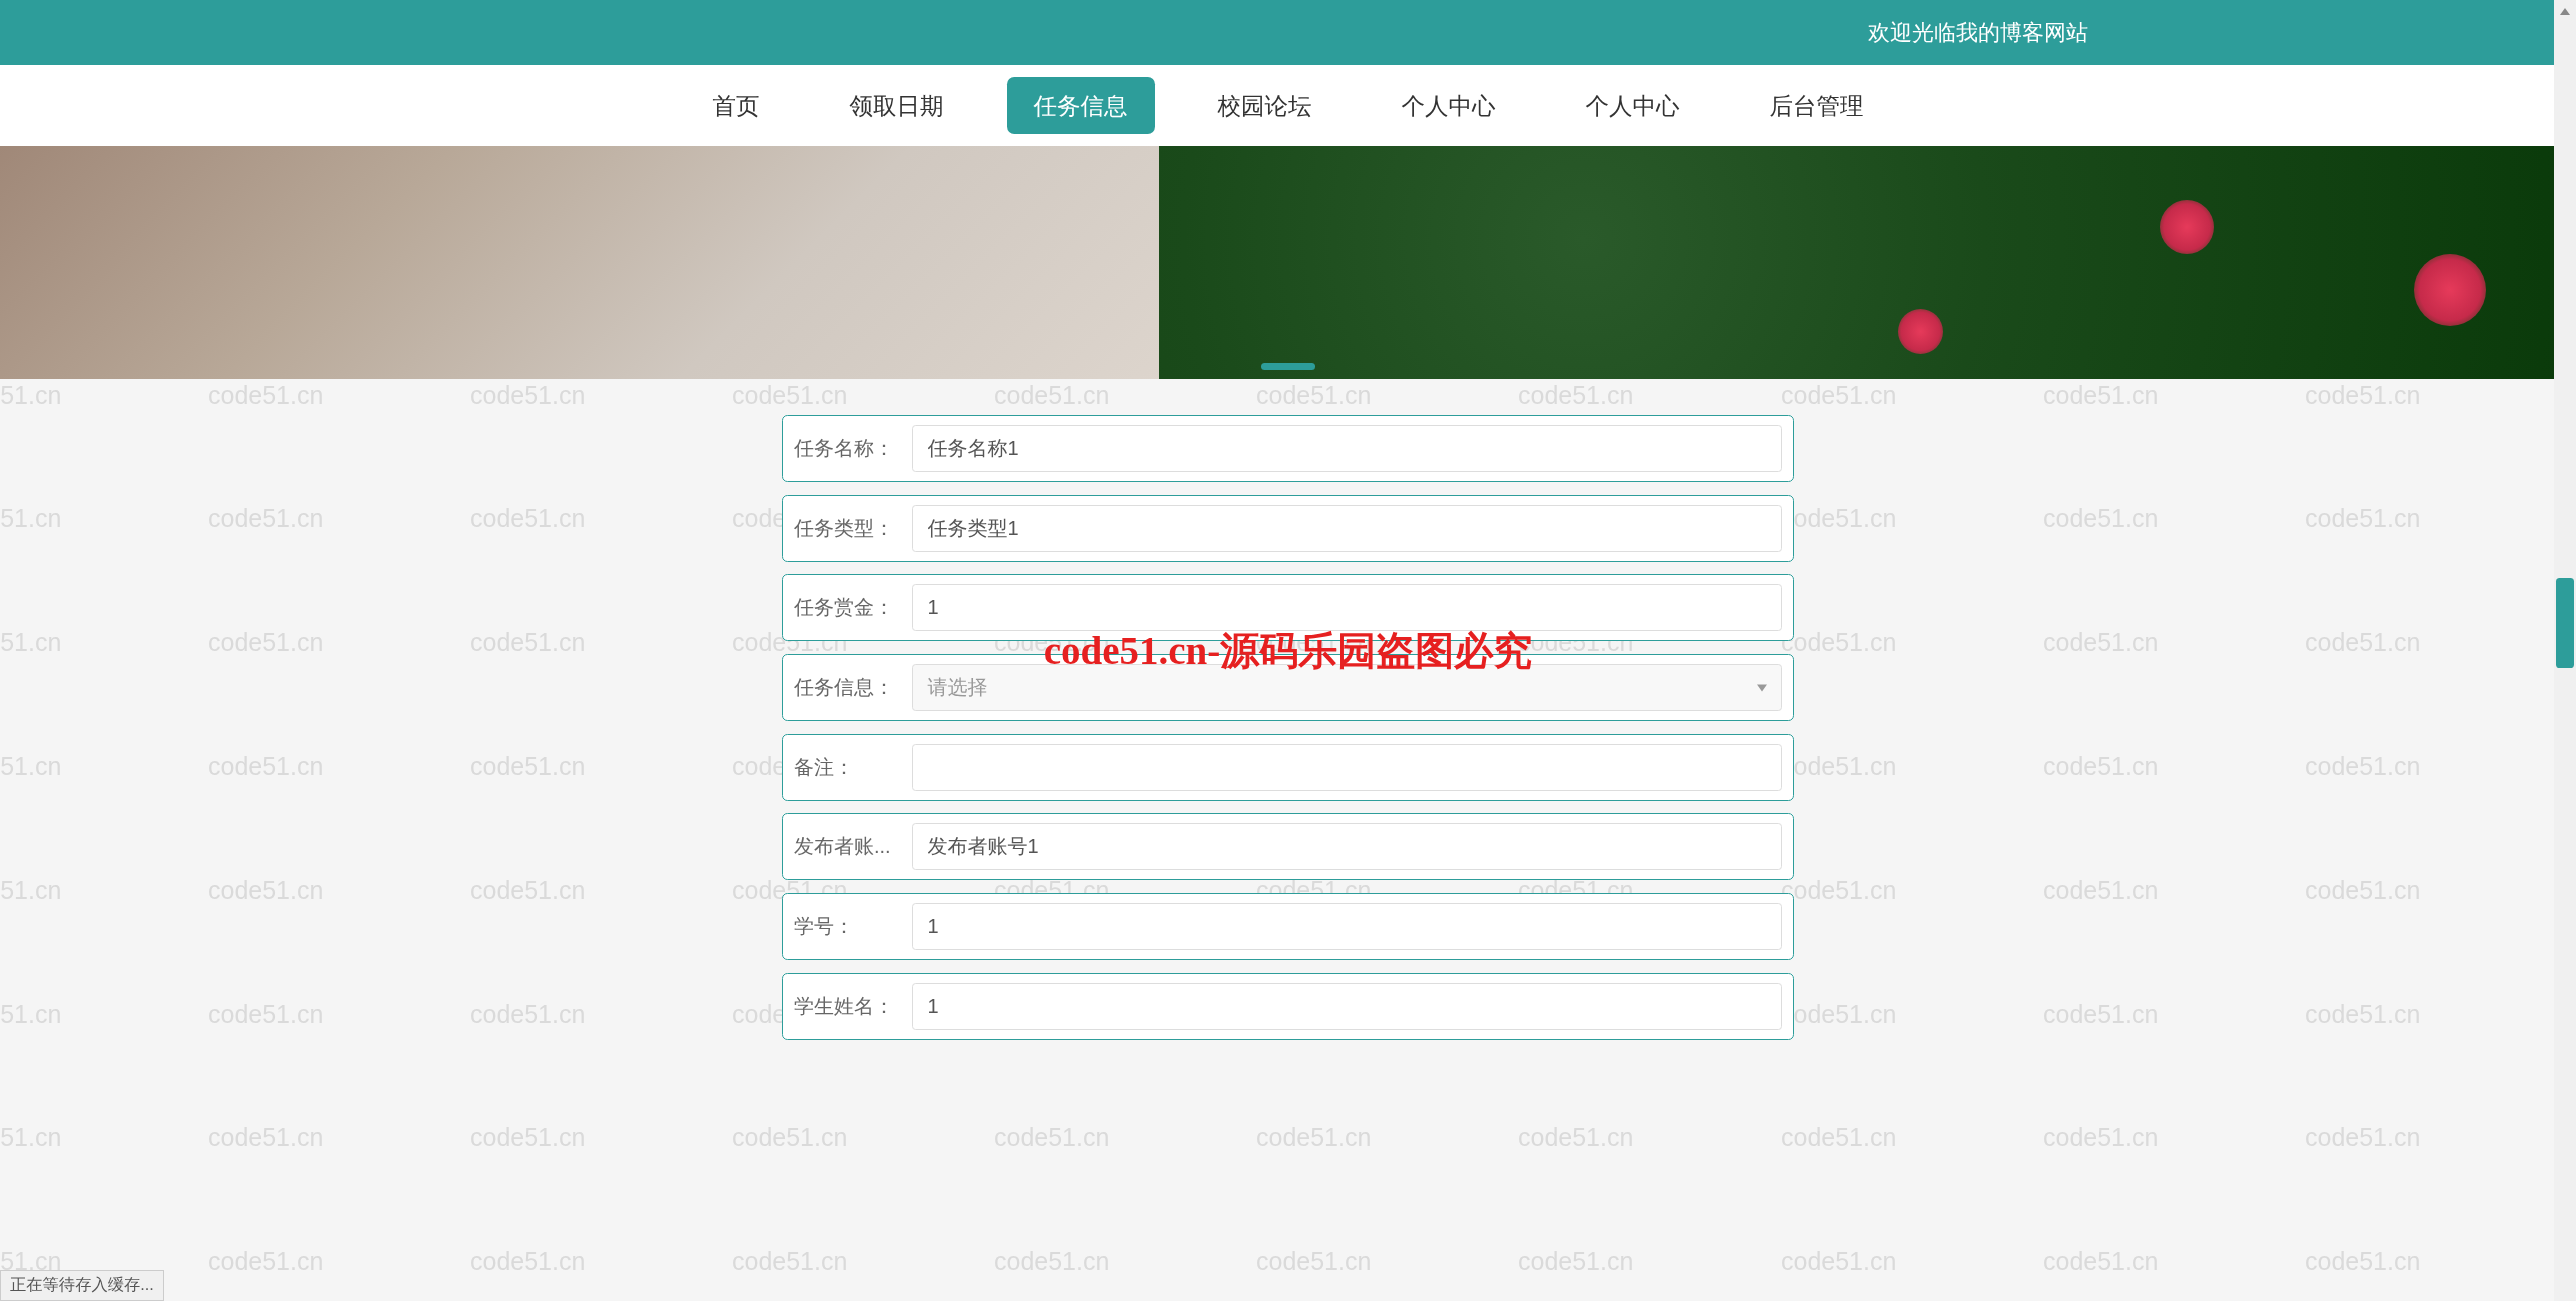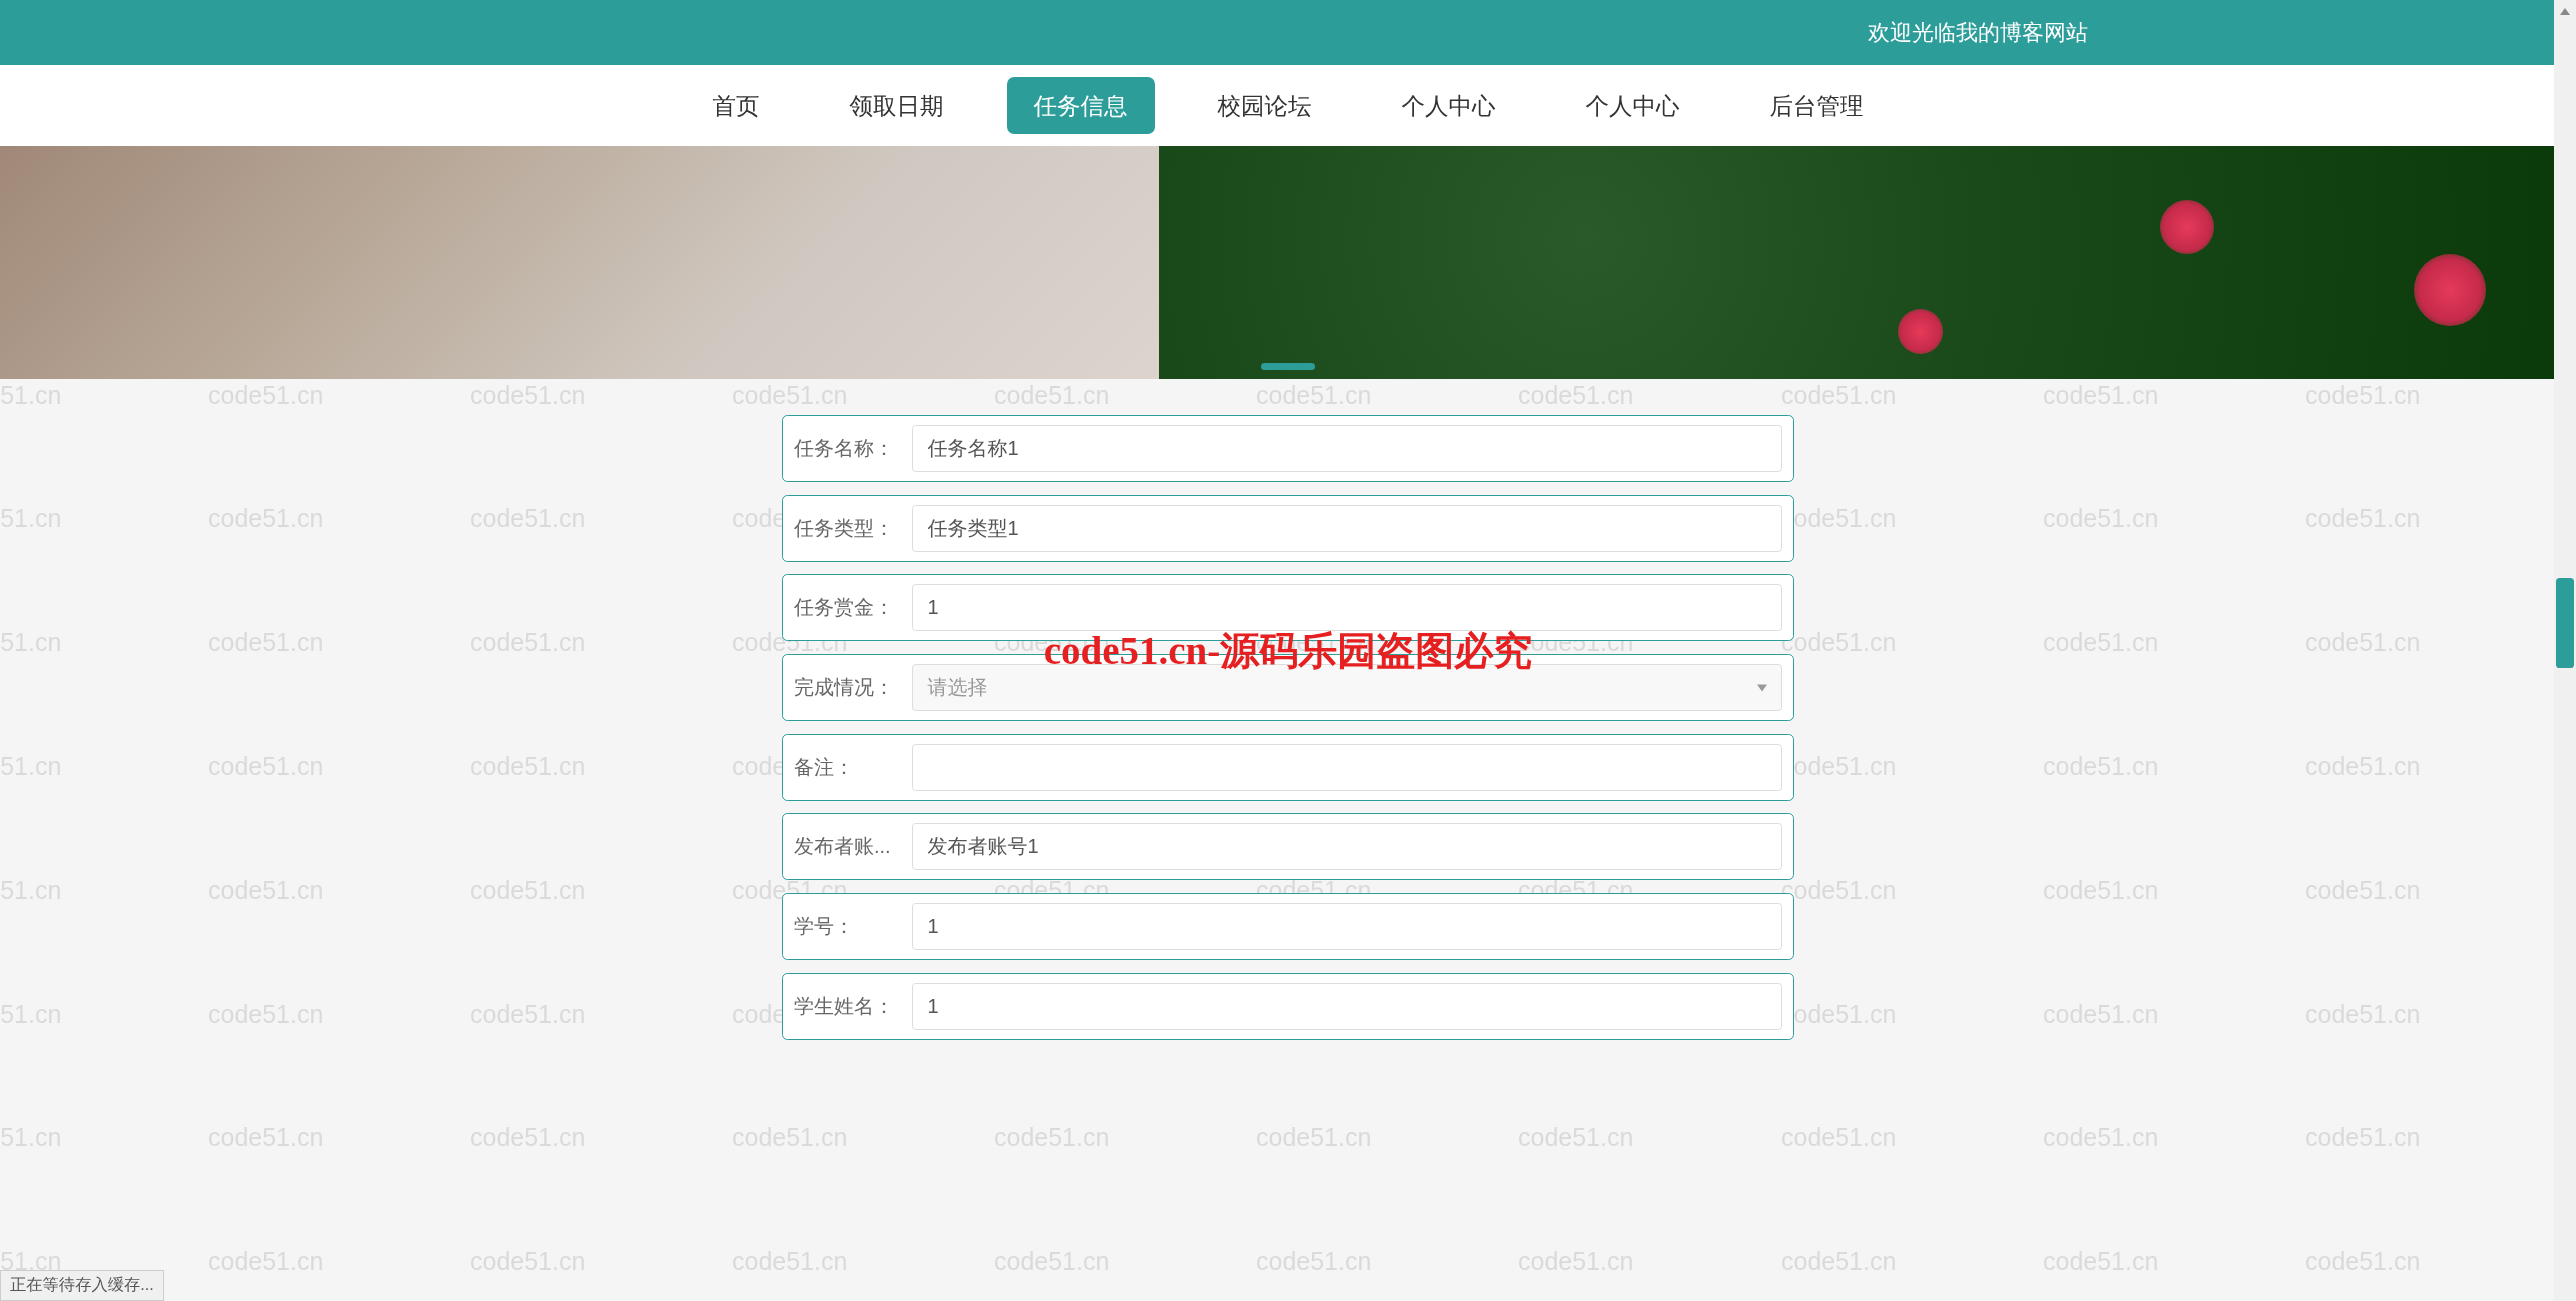--- a/index.html
+++ b/index.html
@@ -473,21 +473,21 @@
     <input class="form-input" value="任务类型1" style="">
   </div>
 
   <div class="form-row">
     <span class="form-label">任务赏金：</span>
     <input class="form-input" value="1" style="">
   </div>
 
 
   <div class="form-row">
-    <span class="form-label">完成情况：</span>
+    <span class="form-label">任务信息：</span>
     <div class="form-select">
       <span>请选择</span>
     </div>
   </div>
 
   <div class="form-row">
     <span class="form-label">备注：</span>
     <input class="form-input" value="" style="">
   </div>
 

